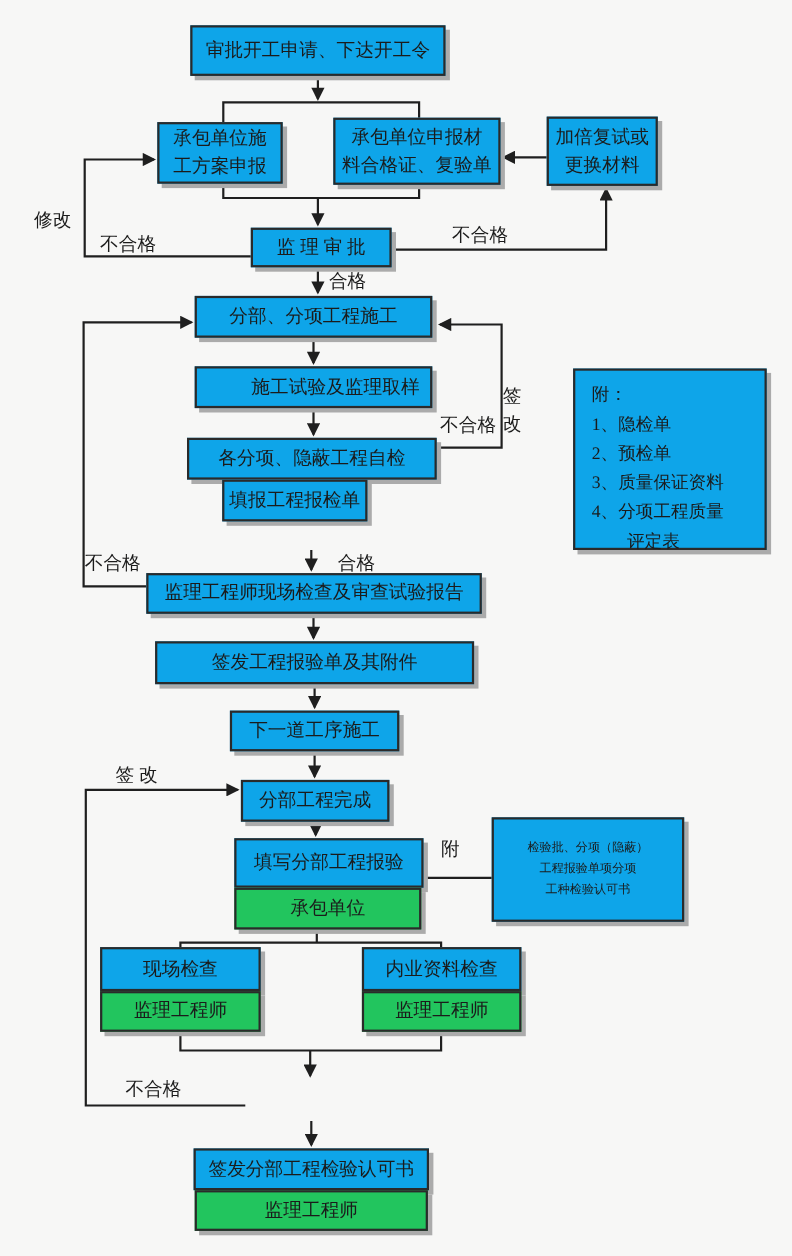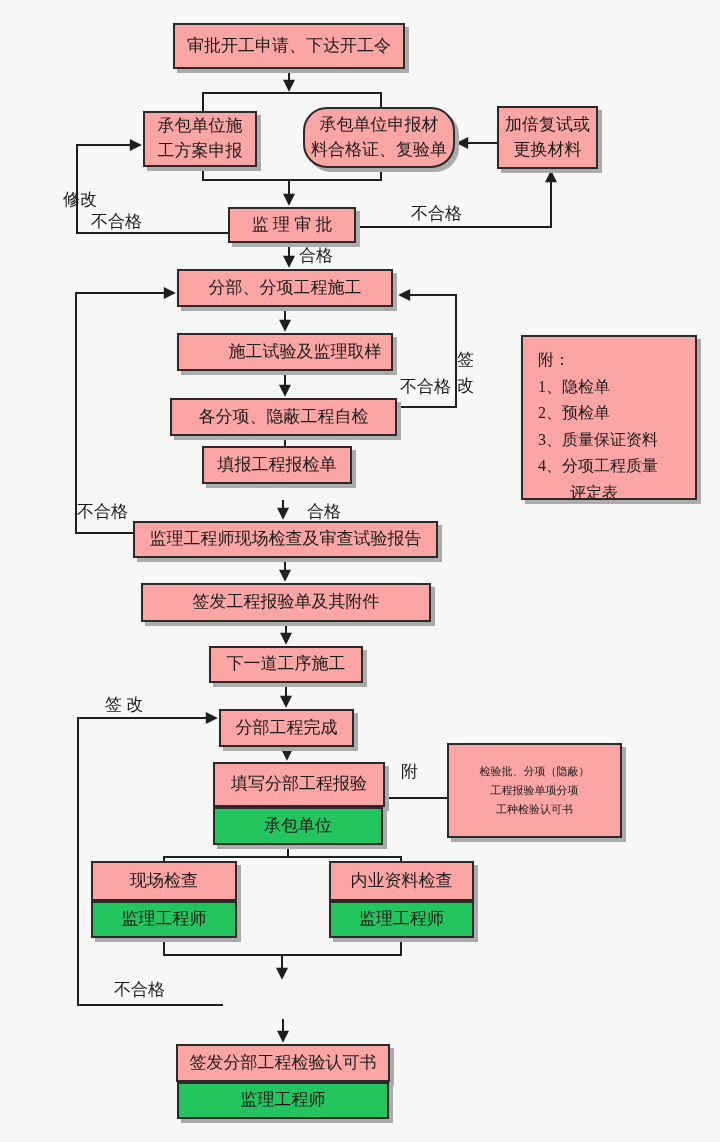--- a/index.html
+++ b/index.html
@@ -15,21 +15,21 @@
     overflow:hidden;
   }
   #edges {
     position:absolute;
     left:0; top:0;
     width:720px; height:1142px;
   }
   .node {
     position:absolute;
     box-sizing:border-box;
-    background:#fca5a5;
+    background:#0ea5e9;
     border:2px solid #2a2a2a;
     box-shadow:4px 4px 0 #ababab;
     display:flex;
     align-items:center;
     justify-content:center;
     text-align:center;
     font-size:17px;
     line-height:1.45;
     white-space:pre-line;
     color:#1b1b1b;
@@ -88,35 +88,35 @@
     <path d="M282,955 V978" marker-end="url(#arrow)"></path>
     <path d="M223,1005 H78 V718 H216" marker-end="url(#arrow)"></path>
     <path d="M283,1019 V1041" marker-end="url(#arrow)"></path>
   </svg>
 
   <div class="node" style="left:173px; top:23px; width:232px; height:46px;">审批开工申请、下达开工令</div>
 
   <div class="node" style="left:143px; top:111px; width:114px; height:56px;">承包单位施
 工方案申报</div>
 
-  <div class="node" style="left:303px; top:107px; width:152px; height:61px;border-radius:24px;">承包单位申报材
+  <div class="node" style="left:303px; top:107px; width:152px; height:61px;">承包单位申报材
 料合格证、复验单</div>
 
   <div class="node" style="left:497px; top:106px; width:101px; height:63px;">加倍复试或
 更换材料</div>
 
   <div class="node" style="left:228px; top:207px; width:128px; height:36px;">监 理 审 批</div>
 
   <div class="node" style="left:177px; top:269px; width:216px; height:38px;">分部、分项工程施工</div>
 
   <div class="node" style="left:177px; top:333px; width:216px; height:38px;padding-left:40px;">施工试验及监理取样</div>
 
   <div class="node" style="left:170px; top:398px; width:227px; height:38px;">各分项、隐蔽工程自检</div>
 
-  <div class="node" style="left:202px; top:446px; width:150px; height:38px;">填报工程报检单</div>
+  <div class="node" style="left:202px; top:436px; width:132px; height:38px;">填报工程报检单</div>
 
   <div class="node" style="left:133px; top:521px; width:305px; height:37px;">监理工程师现场检查及审查试验报告</div>
 
   <div class="node attach-list" style="left:521px; top:335px; width:176px; height:165px;">附：
 1、隐检单
 2、预检单
 3、质量保证资料
 4、分项工程质量
 　　评定表</div>
 
@@ -136,21 +136,21 @@
   <div class="node" style="left:91px; top:861px; width:146px; height:40px;text-align:center;">现场检查</div>
   <div class="node gray" style="left:91px; top:901px; width:146px; height:37px;">监理工程师</div>
 
   <div class="node" style="left:329px; top:861px; width:145px; height:40px;">内业资料检查</div>
   <div class="node gray" style="left:329px; top:901px; width:145px; height:37px;">监理工程师</div>
 
 
   <div class="node" style="left:176px; top:1044px; width:214px; height:38px;">签发分部工程检验认可书</div>
   <div class="node gray" style="left:177px; top:1082px; width:212px; height:37px;">监理工程师</div>
 
-  <span class="lbl" style="left:31px; top:187px;margin-left:32px;">修改</span>
+  <span class="lbl" style="left:31px; top:187px;">修改</span>
   <span class="lbl" style="left:91px; top:209px;">不合格</span>
   <span class="lbl" style="left:411px; top:201px;">不合格</span>
   <span class="lbl" style="left:299px; top:243px;">合格</span>
   <span class="lbl" style="left:400px; top:374px;">不合格</span>
   <span class="lbl" style="left:457px; top:347px;">签
 改</span>
   <span class="lbl" style="left:77px; top:499px;">不合格</span>
   <span class="lbl" style="left:307px; top:499px;">合格</span>
   <span class="lbl" style="left:105px; top:692px;">签 改</span>
   <span class="lbl" style="left:401px; top:759px;">附</span>

